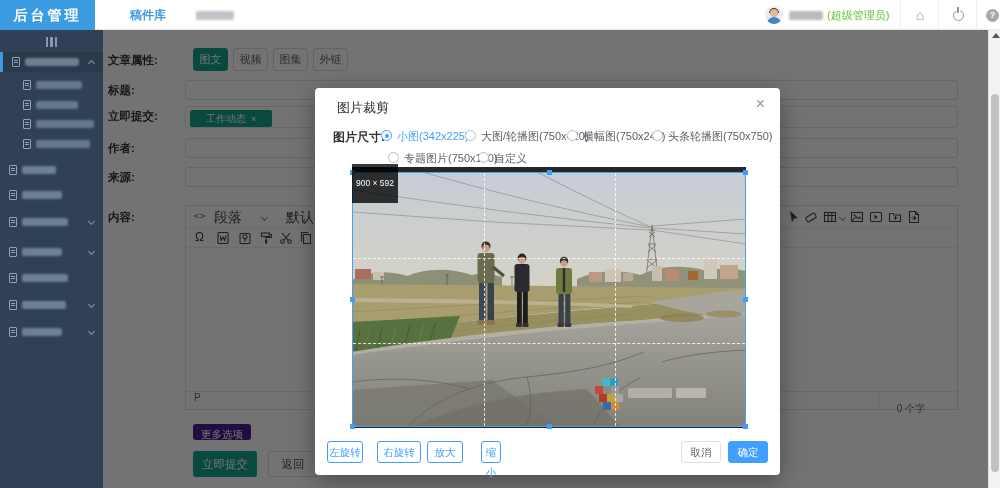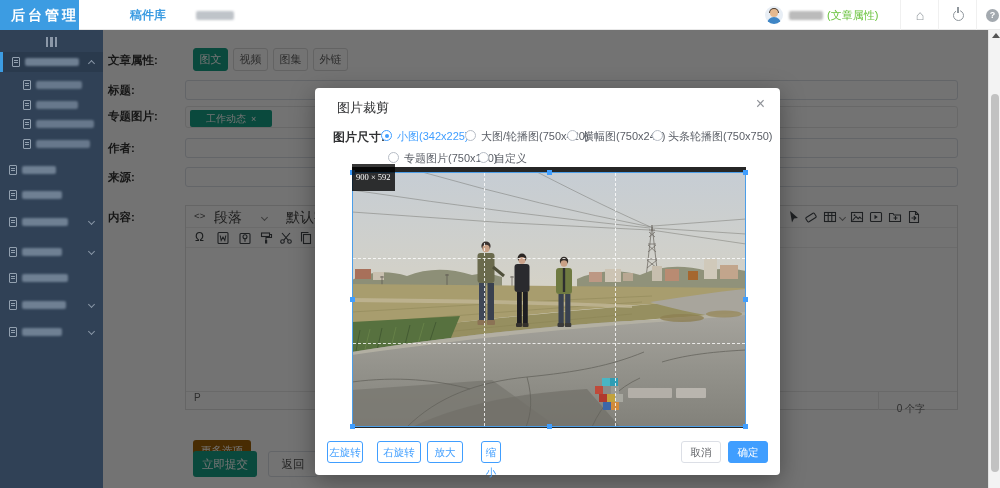--- a/index.html
+++ b/index.html
@@ -2,21 +2,21 @@
 <html><head>
 <meta charset="utf-8">
 <style>
   * { box-sizing: border-box; margin: 0; padding: 0; }
   html,body { width:1000px; height:488px; }
   body { font-family:"Liberation Sans","DejaVu Sans",sans-serif; background:#fff; overflow:hidden; }
   #stage { position:relative; width:1000px; height:488px; background:#fff; overflow:hidden; }
 
   
   #header { position:absolute; top:0; left:0; right:0; height:30px; background:#fff; border-bottom:1px solid #e8e8e8; z-index:30; }
-  #logo { position:absolute; left:0; top:0; width:79px; height:30px; background:#3C9CE2; color:#fff; font-size:14px; font-weight:bold; text-align:right; line-height:30px; letter-spacing:3px; }
+  #logo { position:absolute; left:0; top:0; width:95px; height:30px; background:#3C9CE2; color:#fff; font-size:14px; font-weight:bold; text-align:center; line-height:30px; letter-spacing:3px; }
   .nav-item { position:absolute; top:0; height:30px; line-height:30px; font-size:12px; color:#3C9CE2; font-weight:bold; }
   .redact { background:#8d97a2; border-radius:2px; filter:blur(1.3px); opacity:.9; }
   .hdr-sep { position:absolute; top:0; width:1px; height:30px; background:#f0f0f0; }
   #avatar { position:absolute; left:765px; top:6px; width:18px; height:18px; border-radius:50%; background:#e8eef5; overflow:hidden; }
   #avatar .head { position:absolute; left:5px; top:3px; width:8px; height:8px; border-radius:50%; background:#e5b98f; }
   #avatar .hair { position:absolute; left:4px; top:2px; width:10px; height:5px; border-radius:5px 5px 0 0; background:#4a3b30; }
   #avatar .body { position:absolute; left:2px; top:11px; width:14px; height:8px; border-radius:7px 7px 0 0; background:#3f86c6; }
   #user-role { position:absolute; left:827px; top:0; height:30px; line-height:30px; font-size:11px; color:#67C23A; }
   .hdr-icon { position:absolute; top:0; height:30px; line-height:30px; text-align:center; color:#8f969c; }
   #power-icon { top:10px; width:11px; height:11px; border:1.6px solid #8f969c; border-radius:50%; }
@@ -51,21 +51,21 @@
   #tb2 { position:absolute; left:0; top:22px; right:0; height:20px; border-bottom:1px solid #ededed; }
   #ed-status { position:absolute; left:0; bottom:0; right:0; height:18px; border-top:1px solid #e8e8e8; font-size:10px; color:#666; }
   .tb-txt { position:absolute; top:0; height:22px; line-height:22px; font-size:14px; color:#444; }
   .tb-chev { position:absolute; top:9px; width:5px; height:5px; border-right:1.2px solid #888; border-bottom:1.2px solid #888; transform:rotate(45deg); }
   .tb-ico { position:absolute; top:3.5px; width:14px; height:14px; }
   .tb2-ico { position:absolute; top:3px; width:14px; height:14px; }
   .tb-ico svg, .tb2-ico svg { width:14px; height:14px; stroke:#43484d; fill:none; stroke-width:1.1; }
   #wordcount { position:absolute; right:32px; top:8px; height:18px; line-height:18px;text-align:center; }
   #status-divider { position:absolute; right:78px; top:0; width:1px; height:18px; background:#e8e8e8; }
   .btn { border-radius:3px; text-align:center; }
-  #more-options-btn { position:absolute; left:90px; top:394px; width:58px; height:16px; line-height:20px; background:#a16207; color:#fff; font-size:10.5px;margin-top:16px; }
+  #more-options-btn { position:absolute; left:90px; top:394px; width:58px; height:16px; line-height:20px; background:#4c1d95; color:#fff; font-size:10.5px; }
   #submit-btn { position:absolute; left:90px; top:421px; width:64px; height:26px; line-height:26px; background:#17A287; color:#fff; font-size:11.5px; }
   #back-btn { position:absolute; left:165px; top:421px; width:50px; height:26px; line-height:24px; background:#fff; border:1px solid #dcdfe6; color:#555; font-size:11.5px; }
 
   
   #scrollbar { position:absolute; right:0; top:30px; width:12px; bottom:0; background:#f3f3f3; border-left:1px solid #e3e3e3; z-index:26; }
   #scroll-up { position:absolute; left:2.5px; top:3px; width:0; height:0; border-left:4px solid transparent; border-right:4px solid transparent; border-bottom:5px solid #555; }
   #scroll-thumb { position:absolute; left:2px; top:64px; width:8px; height:378px; background:#c2c2c2; border-radius:4px; }
 
   
   #overlay { position:absolute; left:103px; top:30px; right:12px; bottom:0; background:rgba(0,0,0,0.55); z-index:40; }
@@ -74,21 +74,21 @@
   #modal { position:absolute; left:315px; top:88px; width:465px; height:387px; background:#fff; border-radius:4px; box-shadow:0 6px 24px rgba(0,0,0,.35); z-index:50; }
   #modal-title { position:absolute; left:22px; top:11px; font-size:13px; color:#303133; }
   #modal-close { position:absolute; right:15px; top:7px; font-size:16px; color:#909399; cursor:pointer; }
   #size-label { position:absolute; left:18px; top:41px; font-size:12px; font-weight:bold; color:#303133; }
   .radio-opt { position:absolute; height:14px; font-size:11px; color:#5a5e66; }
   .radio-circle { position:absolute; left:0; top:1px; width:11px; height:11px; border:1px solid #b7bdc6; border-radius:50%; background:#fff; }
   .radio-opt.sel { color:#409EFF; }
   .radio-opt.sel .radio-circle { border-color:#409EFF; }
   .radio-opt.sel .radio-circle::after { content:""; position:absolute; left:2.5px; top:2.5px; width:4px; height:4px; border-radius:50%; background:#409EFF; }
   .radio-text { position:absolute; left:16px; top:0; white-space:nowrap; }
-  #size-badge { position:absolute; left:37px; top:76px; background:rgba(0,0,0,.78); color:#fff; font-size:8.5px; line-height:11px; padding:8px 4px; z-index:6;font-family:Liberation Serif, serif; }
+  #size-badge { position:absolute; left:37px; top:76px; background:rgba(0,0,0,.78); color:#fff; font-size:8.5px; line-height:11px; padding:14px 4px; z-index:6; }
   #canvas { position:absolute; left:37px; top:79px; width:394px; height:261px; background:#262626; }
   #photo { position:absolute; left:0; top:5px; width:394px; height:255px; }
   #photo svg { display:block; width:394px; height:255px; }
   #crop-box { position:absolute; left:0; top:5px; width:394px; height:255px; border:1px solid #4C9EE8; }
   .gridline { position:absolute; }
   .gridline.v { top:0; bottom:0; width:0; border-left:1px dashed rgba(255,255,255,.8); }
   .gridline.h { left:0; right:0; height:0; border-top:1px dashed rgba(255,255,255,.8); }
   .handle { position:absolute; width:5px; height:5px; background:#409EFF; }
   .mbtn { position:absolute; top:353px; height:22px; line-height:20px; font-size:10.5px; text-align:center; border-radius:3px; background:#fff; border:1px solid #409EFF; color:#409EFF; }
   #cancel-btn { left:366px; width:40px; border-color:#dcdfe6; color:#606266; }
@@ -103,21 +103,21 @@
     <div id="logo">后台管理</div>
     <div class="nav-item" style="left:130px;">稿件库</div>
     <div class="redact" style="position:absolute;left:196px;top:11px;width:38px;height:9px;background:#b9bec4;"></div>
 
     <div id="avatar">
       <div class="hair"></div>
       <div class="head"></div>
       <div class="body"></div>
     </div>
     <div class="redact" style="position:absolute;left:789px;top:11px;width:34px;height:9px;background:#b4b4b4;"></div>
-    <div id="user-role">(文章属性)</div>
+    <div id="user-role">(超级管理员)</div>
 
     <div class="hdr-sep" style="left:900px;"></div>
     <div class="hdr-icon" style="left:912px;width:16px;font-size:14px;">⌂</div>
     <div class="hdr-sep" style="left:938px;"></div>
     <div class="hdr-icon" id="power-icon" style="left:953px;"></div>
     <div class="hdr-sep" style="left:976px;"></div>
     <div class="hdr-icon" id="help-icon" style="left:986px;">?</div>
   </div>
 
   <div id="sidebar">
@@ -181,21 +181,21 @@
   <div id="main">
     <div class="flabel" style="top:23px;">文章属性:</div>
     <button class="attr-btn active" style="left:90px;">图文</button>
     <button class="attr-btn" style="left:130px;">视频</button>
     <button class="attr-btn" style="left:170px;">图集</button>
     <button class="attr-btn" style="left:210px;">外链</button>
 
     <div class="flabel" style="top:53px;">标题:</div>
     <div class="finput" style="top:50px;"></div>
 
-    <div class="flabel" style="top:79px;">专题图片:</div>
+    <div class="flabel" style="top:79px;">立即提交:</div>
     <div class="finput" style="top:76px;height:22px;border-color:#e6e6e6;">
       <span class="tag"><span>工作动态</span><span class="tag-x">×</span></span>
     </div>
 
     <div class="flabel" style="top:111px;">作者:</div>
     <div class="finput" style="top:108px;"></div>
 
     <div class="flabel" style="top:140px;">来源:</div>
     <div class="finput" style="top:137px;"></div>
 

